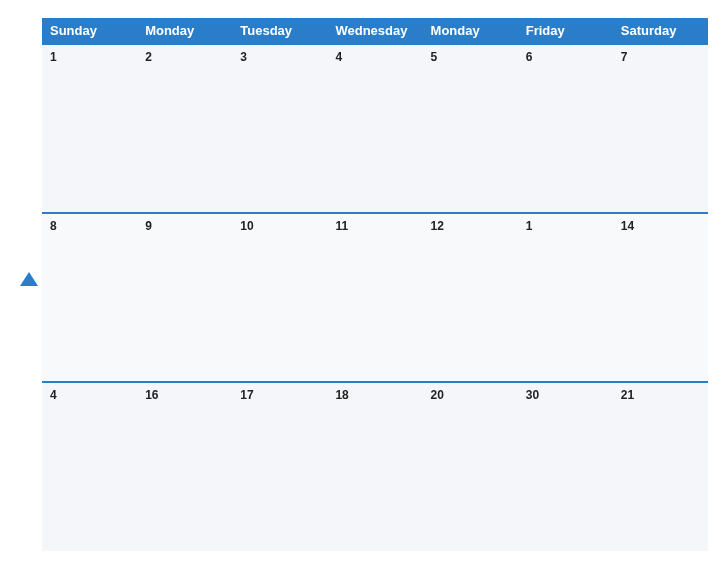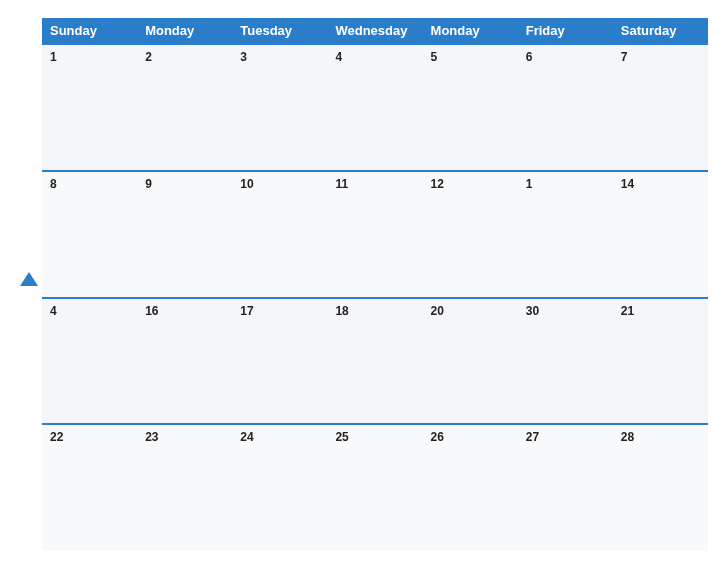--- a/index.html
+++ b/index.html
@@ -172,24 +172,15 @@
         </tr>
         <tr>
           <td><span class="day-number">4</span></td>
           <td><span class="day-number">16</span></td>
           <td><span class="day-number">17</span></td>
           <td><span class="day-number">18</span></td>
           <td><span class="day-number">20</span></td>
           <td><span class="day-number">30</span></td>
           <td><span class="day-number">21</span></td>
         </tr>
-        <tr>
-          <td><span class="day-number">22</span></td>
-          <td><span class="day-number">23</span></td>
-          <td><span class="day-number">24</span></td>
-          <td><span class="day-number">25</span></td>
-          <td><span class="day-number">26</span></td>
-          <td><span class="day-number">27</span></td>
-          <td><span class="day-number">28</span></td>
-        </tr>
       </tbody>
   </table>
 </div>
 
 </body></html>

